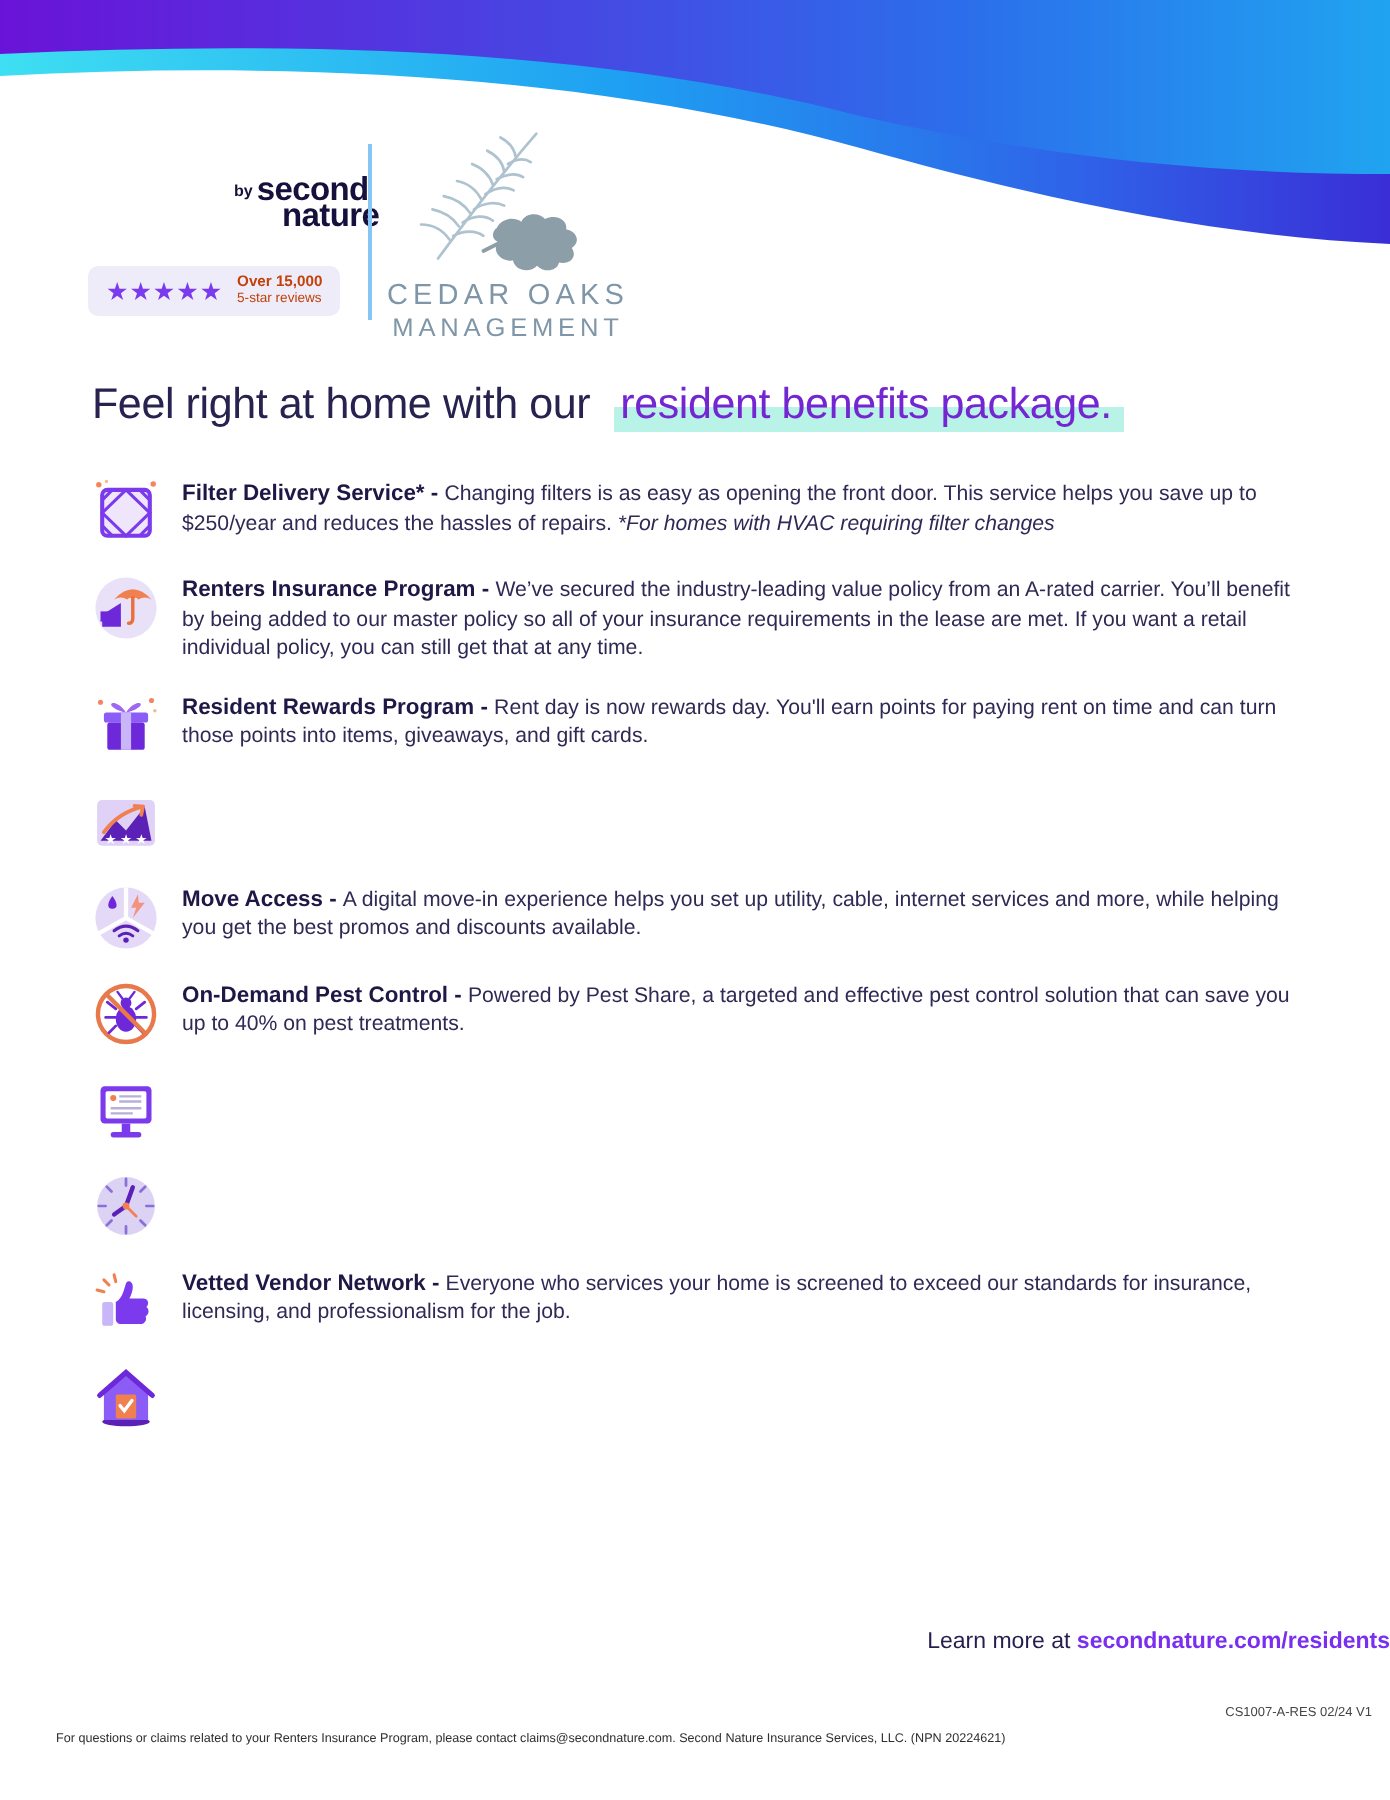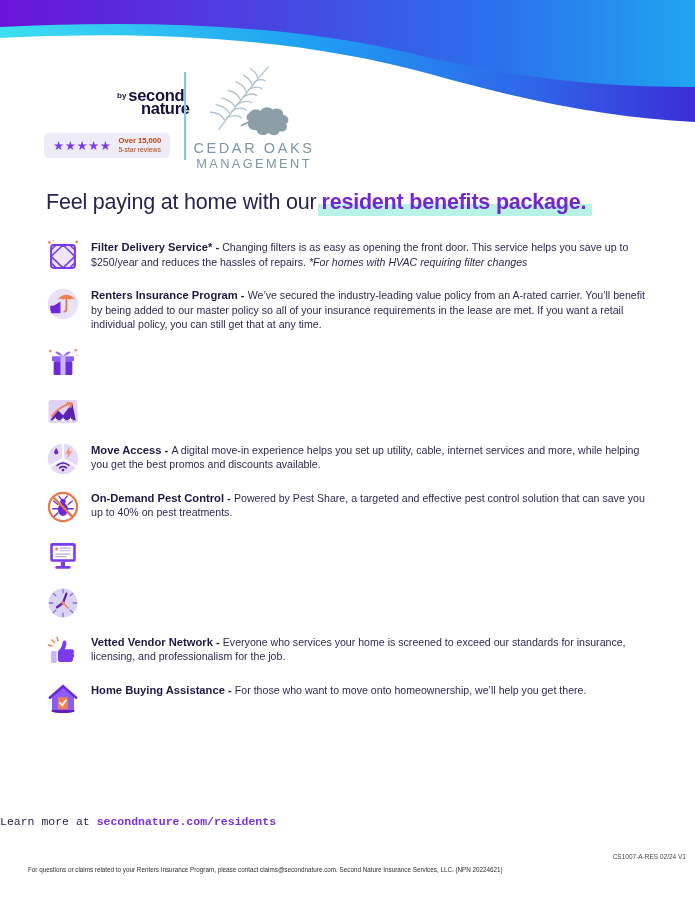--- a/index.html
+++ b/index.html
@@ -23,35 +23,35 @@
   .reviews .l2{font-size:6.8px;}
   .logo-divider{position:absolute;left:184px;top:72px;width:2px;height:88px;background:#86C5F4;}
   .cedar-logo{position:absolute;left:192px;top:60px;width:124px;text-align:center;color:#7E96A8;}
   .cedar-logo svg{display:block;margin:0 auto;}
   .cedar-l1{font-size:14.5px;letter-spacing:2.6px;line-height:16px;margin-top:2px;}
   .cedar-l2{font-size:12.8px;letter-spacing:2.4px;line-height:15px;}
 
   
   .page-title{position:absolute;left:46px;top:190px;font-size:21.5px;font-weight:500;
               color:#27224F;letter-spacing:-0.2px;white-space:nowrap;}
-  .title-highlight{font-weight:700;color:#7326D1;
+  .title-highlight{font-weight:400;color:#7326D1;
       background:linear-gradient(to bottom, transparent 52%, #B9F2E6 52%);
-      padding:0 6px 2px 3px;margin-left:2px;}
+      padding:0 6px 2px 3px;margin-left:12px;}
 
   
   .benefits{position:absolute;left:46px;top:240px;width:616px;}
   .benefit{display:flex;gap:11px;margin-bottom:15px;align-items:flex-start;}
   .benefit .bicon{flex:0 0 34px;height:34px;margin-top:-1px;}
   .benefit p{margin:0;font-size:10.6px;line-height:14.6px;color:#2E2A55;flex:1;padding-right:4px;}
   .benefit b{font-size:11.2px;color:#1D1845;margin-top:24px;}
   .benefit i{font-style:italic;}
 
   
-  .learn-more{position:absolute;left:0;top:815px;width:695px;text-align:left;
-              font-size:11.5px;color:#241F4E;font-family:Liberation Mono, monospace;}
+  .learn-more{position:absolute;left:0;top:815px;width:695px;text-align:right;
+              font-size:11.5px;color:#241F4E;}
   .learn-more b{color:#7A2FF0;font-weight:800;}
   .doc-code{position:absolute;right:9px;top:853px;font-size:6.5px;color:#454545;}
   .disclaimer{position:absolute;left:28px;top:866px;font-size:6.3px;color:#2F2F2F;}
 </style>
 </head>
 <body>
 
 <div class="page">
 
   <svg class="header-wave" width="695" height="160" viewBox="0 0 695 160">
@@ -109,21 +109,21 @@
         <path d="M49,30 C55,27 60,27 63,29"></path>
         <path d="M55,22 C60,19 64,19 67,21"></path>
       </g>
       <path d="M42,68 L52,63" stroke="#8C9EA8" stroke-width="2" stroke-linecap="round"></path>
       <path d="M48,60 C49,55 55,52 60,54 C61,49 68,47 72,50 C77,46 84,48 84,53 C90,53 93,58 89,62 C93,66 90,71 84,71 C84,76 77,78 73,75 C70,80 62,80 60,75 C54,77 48,73 50,67 C46,66 46,62 48,60 Z" fill="#8C9EA8" transform="rotate(12 68 63)"></path>
     </svg>
     <div class="cedar-l1">CEDAR OAKS</div>
     <div class="cedar-l2">MANAGEMENT</div>
   </div>
 
-  <div class="page-title"><span>Feel paying at home with our</span><span class="title-highlight">resident benefits package.</span>
+  <div class="page-title"><span>Feel right at home with our</span><span class="title-highlight">resident benefits package.</span>
   </div>
 
   <div class="benefits" id="benefits">
       <div class="benefit">
         <span class="bicon"><svg width="34" height="34" viewBox="0 0 40 40">
             <circle cx="4" cy="4" r="1.6" fill="#F4845F"></circle>
             <circle cx="36" cy="3.5" r="1.6" fill="#F4845F"></circle>
             <circle cx="8.5" cy="2" r="1" fill="#F9B58E"></circle>
             <rect x="6" y="7" width="28" height="27" rx="3" fill="#EFE6FC" stroke="#7C3AED" stroke-width="2.4"></rect>
             <path d="M6,13 L12,7 M28,7 L34,13 M6,28 L12,34 M28,34 L34,28 M20,7 L34,20.5 L20,34 L6,20.5 Z" fill="none" stroke="#7C3AED" stroke-width="1.8"></path>
@@ -143,20 +143,21 @@
       <div class="benefit">
         <span class="bicon"><svg width="34" height="34" viewBox="0 0 40 40">
             <circle cx="5" cy="6" r="1.5" fill="#F4845F"></circle>
             <circle cx="35" cy="5" r="1.5" fill="#F4845F"></circle>
             <circle cx="37" cy="11" r="1" fill="#F9B58E"></circle>
             <path d="M20,12 C13,2 5,8 19,12 Z M20,12 C27,2 35,8 21,12 Z" fill="#9F67F2"></path>
             <rect x="7" y="12" width="26" height="6" rx="1.5" fill="#8B5CF6"></rect>
             <rect x="9" y="18" width="22" height="16" rx="1.5" fill="#6D28D9"></rect>
             <rect x="17" y="12" width="6" height="22" fill="#C9B6F9"></rect>
           </svg></span>
+        <p><b>Resident Rewards Program - </b><span>Rent day is now rewards day. You'll earn points for paying rent on time and can turn those points into items, giveaways, and gift cards.</span></p>
       </div>
       <div class="benefit">
         <span class="bicon"><svg width="34" height="34" viewBox="0 0 40 40">
             <rect x="3" y="7" width="34" height="27" rx="3" fill="#DFD2F6"></rect>
             <path d="M5,31 L14,19 L20,25 L31,11 L35,31 Z" fill="#5B21B6"></path>
             <path d="M7,26 C13,18 21,13 30,11" stroke="#F0804F" stroke-width="2.2" fill="none" stroke-linecap="round"></path>
             <path d="M30,11 l-5,-0.5 M30,11 l-1,4.8" stroke="#F0804F" stroke-width="2.2" stroke-linecap="round"></path>
             <text x="11" y="33" font-size="8" fill="#ffffff" text-anchor="middle">★</text>
             <text x="20" y="33" font-size="8" fill="#ffffff" text-anchor="middle">★</text>
             <text x="29" y="33" font-size="8" fill="#ffffff" text-anchor="middle">★</text>
@@ -219,21 +220,20 @@
         <p><b>Vetted Vendor Network - </b><span>Everyone who services your home is screened to exceed our standards for insurance, licensing, and professionalism for the job.</span></p>
       </div>
       <div class="benefit">
         <span class="bicon"><svg width="34" height="34" viewBox="0 0 40 40">
             <ellipse cx="20" cy="34" rx="14" ry="2.6" fill="#5B21B6"></ellipse>
             <path d="M7,17 L20,6 L33,17 L33,33 L7,33 Z" fill="#8B5CF6"></path>
             <path d="M4.5,18.5 L20,5 L35.5,18.5" stroke="#6D28D9" stroke-width="3" fill="none" stroke-linecap="round"></path>
             <rect x="14" y="18" width="12" height="14" rx="1" fill="#F0804F"></rect>
             <path d="M16.5,24.5 L19,27.5 L23.5,21.5" stroke="#ffffff" stroke-width="2" fill="none" stroke-linecap="round"></path>
           </svg></span>
-        <p><b>Home Buying Assistance - </b><span>For those who want to move onto homeownership, we’ll help you get there.</span></p>
       </div>
     </div>
 
   <div class="learn-more"><span>Learn more at </span><b>secondnature.com/residents</b>
   </div>
   <div class="doc-code">CS1007-A-RES 02/24 V1</div>
   <div class="disclaimer">For questions or claims related to your Renters Insurance Program, please contact claims@secondnature.com. Second Nature Insurance Services, LLC. (NPN 20224621)</div>
 
 </div>
 

